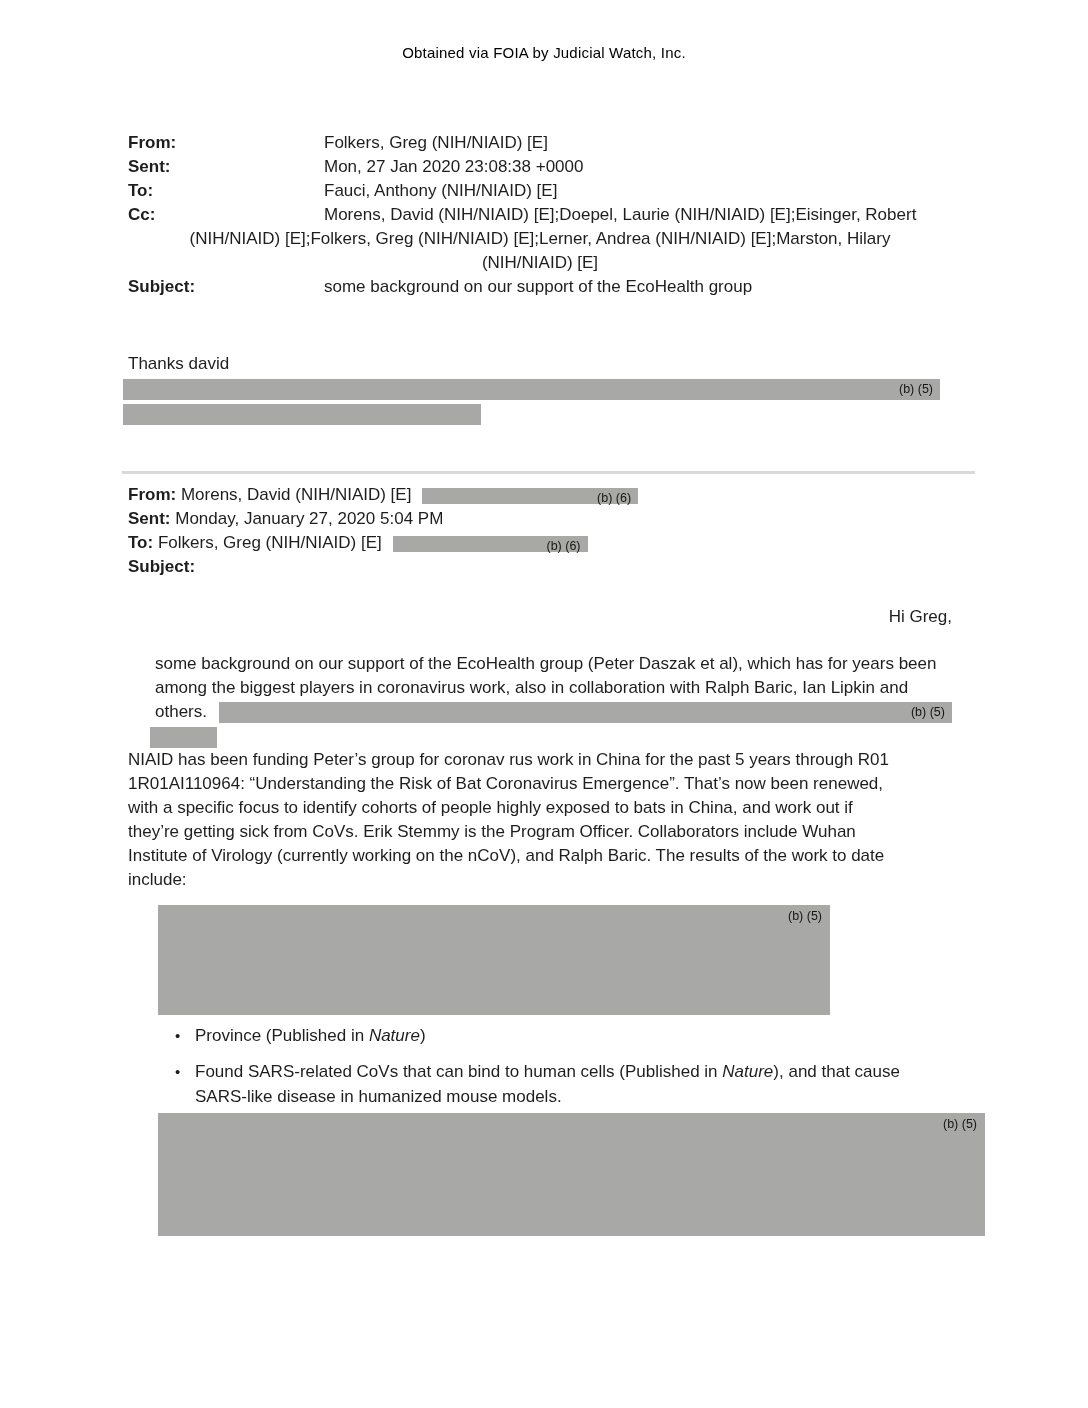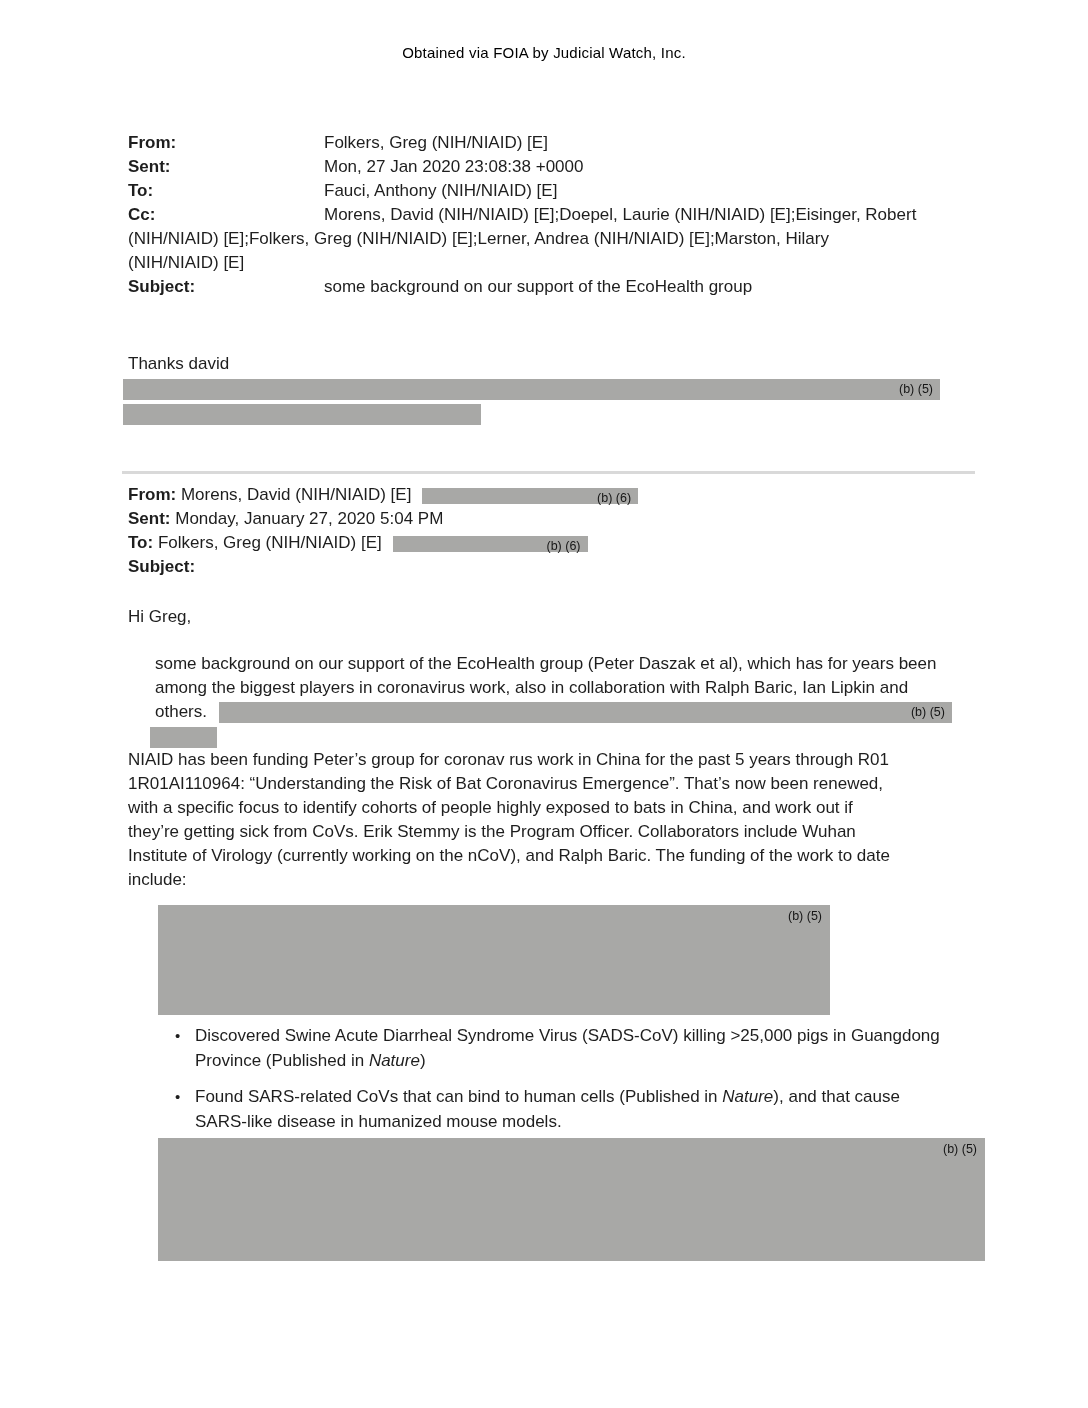--- a/index.html
+++ b/index.html
@@ -24,21 +24,21 @@
   .doc {
     position:absolute;
     left:128px; top:131px;
     width:824px;
     font-size:17px;
     line-height:24px;
   }
   .hdr-row { display:flex; white-space:nowrap; }
   .hdr-label { font-weight:bold; width:196px; flex:none; }
   .hdr-value {}
-  .hdr-wrap { white-space:nowrap; }
+  .hdr-wrap { white-space:nowrap;text-align:center; }
   .line { white-space:nowrap; }
   .bold { font-weight:bold; }
   .ital { font-style:italic; }
 
   .redact {
     background:#a8a8a6;
     position:relative;
     text-decoration:underline;
   }
   .redact .code {
@@ -77,21 +77,21 @@
   .others-row { display:flex; align-items:flex-start; }
   .others-bar { width:733px; margin-left:12px; margin-top:2px; }
 
   .block { margin-left:30px; }
   .block .code { top:3px; right:8px; }
   .block-1 { width:672px; height:110px; margin-top:13px; }
   .block-2 { width:827px; height:123px; margin-top:4px; }
 
   .thanks   { margin-top:53px; }
   .q-header { margin-top:9px; }
-  .hi-greg  { margin-top:26px; }
+  .hi-greg  { margin-top:26px;text-align:right; }
   .para-1   { margin-top:23px;margin-left:27px; }
   .para-2   { }
 
   .bullet {
     display:flex;
     margin-left:47px;
     line-height:25px;
   }
   .bullet-1 { margin-top:8px; }
   .bullet-2 { margin-top:11px; }
@@ -173,32 +173,31 @@
       </span>
     </div>
     <div class="redact bar bar-stub"></div>
   </div>
 
   <div class="para-2">
     <div class="line">NIAID has been funding Peter’s group for coronav rus work in China for the past 5 years through R01</div>
     <div class="line">1R01AI110964: “Understanding the Risk of Bat Coronavirus Emergence”. That’s now been renewed,</div>
     <div class="line">with a specific focus to identify cohorts of people highly exposed to bats in China, and work out if</div>
     <div class="line">they’re getting sick from CoVs.  Erik Stemmy is the Program Officer. Collaborators include Wuhan</div>
-    <div class="line">Institute of Virology (currently working on the nCoV), and Ralph Baric.  The funding of the work to date</div>
+    <div class="line">Institute of Virology (currently working on the nCoV), and Ralph Baric.  The results of the work to date</div>
     <div class="line">include:</div>
   </div>
 
   <div class="redact block block-1">
     <span class="code">(b) (5)</span>
   </div>
 
   <div class="bullet bullet-1">
     <span class="dot">•</span>
     <div>
-      <div class="line">Discovered Swine Acute Diarrheal Syndrome Virus (SADS-CoV) killing &gt;25,000 pigs in Guangdong</div>
       <div class="line"><span>Province (Published in </span><span class="ital">Nature</span><span>)</span></div>
     </div>
   </div>
 
   <div class="bullet bullet-2">
     <span class="dot">•</span>
     <div>
       <div class="line"><span>Found SARS-related CoVs that can bind to human cells (Published in </span><span class="ital">Nature</span><span>), and that cause</span></div>
       <div class="line">SARS-like disease in humanized mouse models.</div>
     </div>

